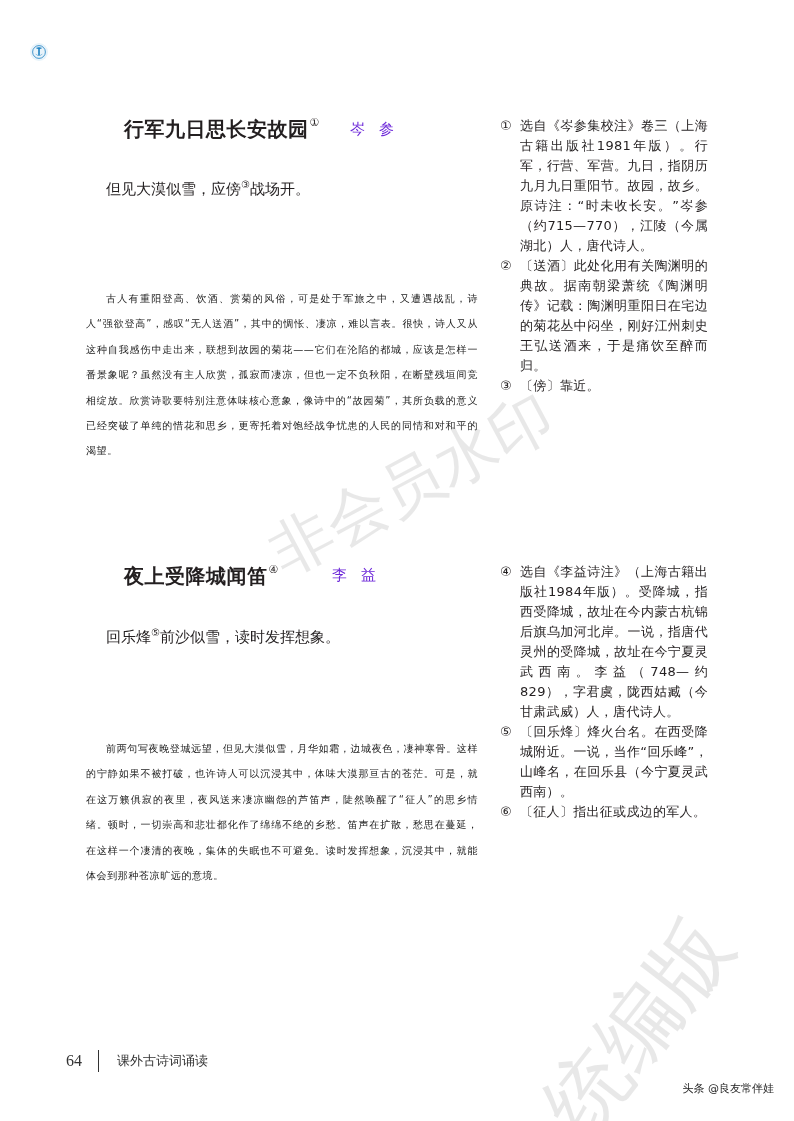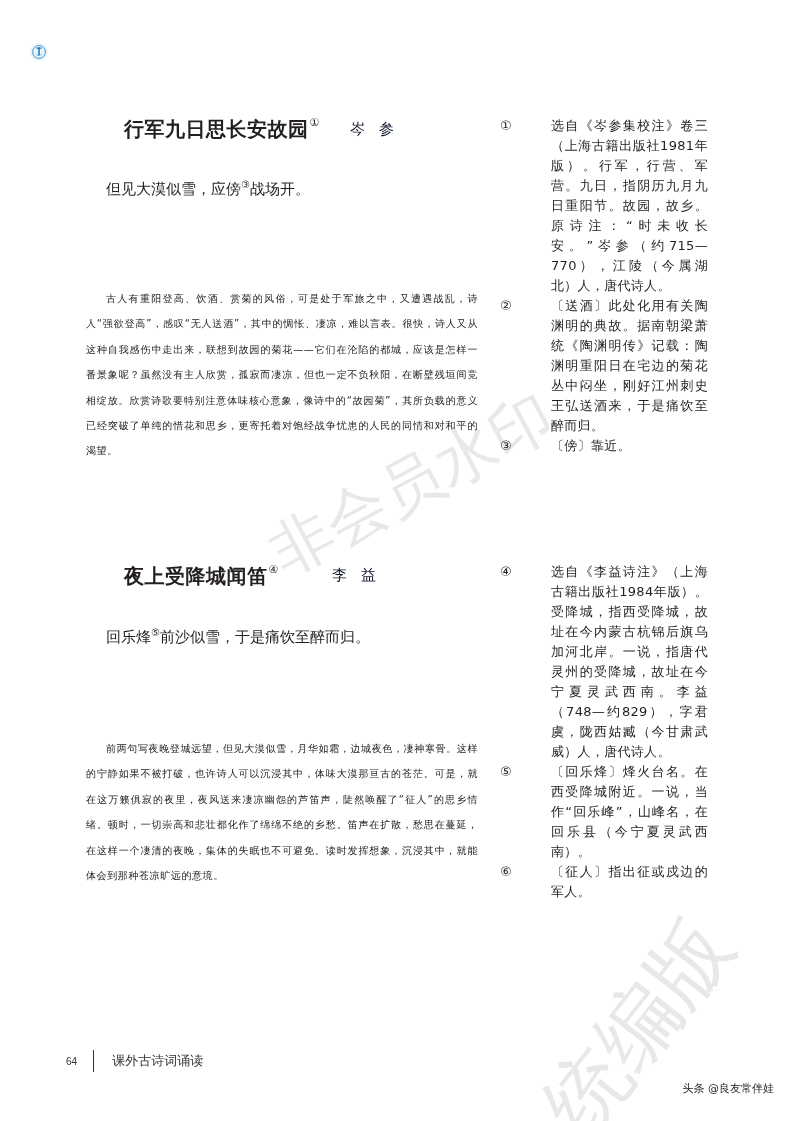--- a/index.html
+++ b/index.html
@@ -10,35 +10,35 @@
   }
   .logo {
     position: absolute; left: 30px; top: 43px; width: 18px; height: 18px;
     border-radius: 50%; background: #e8f3fa; display: flex; align-items: center; justify-content: center;
   }
   .title {
     position: absolute; font-size: 20px; font-weight: bold; letter-spacing: 0.5px; white-space: nowrap;
     font-family: Liberation Mono, monospace;
   }
   .title sup { font-size: 11px; font-weight: normal; vertical-align: 10px; margin-left: 1px; }
-  .author { position: absolute; font-size: 15px; letter-spacing: 14px; color: #0f172a; white-space: nowrap; }
+  .author { position: absolute; font-size: 15px; letter-spacing: 14px; color: #6d28d9; white-space: nowrap; }
   .poem { position: absolute; font-size: 15px; line-height: 27px; }
   .poem .line { display: block; white-space: nowrap; }
   .poem sup { font-size: 10px; vertical-align: 6px; }
   .commentary {
     position: absolute; left: 86px; width: 392px; font-size: 10px; line-height: 25.4px;
     text-align: justify; text-indent: 2em; letter-spacing: 0.6px;
     font-family: "DejaVu Sans", sans-serif; color: #222;
   }
   .notes { position: absolute; left: 500px; width: 208px; font-size: 13px; line-height: 20px; color: #231f20; font-family: "DejaVu Sans", sans-serif; letter-spacing: 0.3px; }
   .note { display: flex; margin: 0; }
   .note .num { width: 20px; flex: none; }
-  .note .txt { flex: 1; text-align: justify; margin-left: 31px; }
+  .note .txt { flex: 1; text-align: justify; }
   .footer { position: absolute; left: 66px; top: 1050px; display: flex; align-items: center; font-size: 13px; color: #333; }
-  .footer .pageno { font-family: Liberation Sans, sans-serif; font-size: 10px; }
+  .footer .pageno { font-family: Liberation Serif, serif; font-size: 16px; }
   .footer .divider { width: 1px; height: 22px; background: #333; margin: 0 18px 0 16px; }
   .watermark { position: absolute; color: rgba(0,0,0,0.09); font-family: "DejaVu Sans", sans-serif; white-space: nowrap; pointer-events: none; }
   .toutiao { position: absolute; right: 20px; top: 1081px; font-size: 11px; color: #222; font-family: "DejaVu Sans", sans-serif; text-shadow: 0 0 2px #fff, 0 0 3px #fff; }
 </style>
 </head>
 <body>
 
 <div class="logo">
   <svg width="14" height="14" viewBox="0 0 14 14">
     <circle cx="7" cy="7" r="6.4" fill="none" stroke="#1a7fc1" stroke-width="0.8"></circle>
@@ -69,21 +69,21 @@
   <div class="note">
       <span class="num">③</span>
       <span class="txt">〔傍〕靠近。</span>
     </div>
 </div>
 
 <div class="title" style="left:124px; top:563px;"><span>夜上受降城闻笛</span><sup>④</sup></div>
 <div class="author" style="left:332px; top:566px;">李益</div>
 
 <div class="poem" style="left:106px; top:619px;">
-  <span class="line"><span>回乐烽</span><sup>⑤</sup><span>前沙似雪，于是痛饮至醉而归。</span></span>
+  <span class="line"><span>回乐烽</span><sup>⑤</sup><span>前沙似雪，读时发挥想象。</span></span>
 </div>
 
 <div class="commentary" style="top:736px;">前两句写夜晚登城远望，但见大漠似雪，月华如霜，边城夜色，凄神寒骨。这样的宁静如果不被打破，也许诗人可以沉浸其中，体味大漠那亘古的苍茫。可是，就在这万籁俱寂的夜里，夜风送来凄凉幽怨的芦笛声，陡然唤醒了“征人”的思乡情绪。顿时，一切崇高和悲壮都化作了绵绵不绝的乡愁。笛声在扩散，愁思在蔓延，在这样一个凄清的夜晚，集体的失眠也不可避免。读时发挥想象，沉浸其中，就能体会到那种苍凉旷远的意境。</div>
 
 <div class="notes" style="top:562px;">
   <div class="note">
       <span class="num">④</span>
       <span class="txt">选自《李益诗注》（上海古籍出版社1984年版）。受降城，指西受降城，故址在今内蒙古杭锦后旗乌加河北岸。一说，指唐代灵州的受降城，故址在今宁夏灵武西南。李益（748—约829），字君虞，陇西姑臧（今甘肃武威）人，唐代诗人。</span>
     </div>
   <div class="note">

